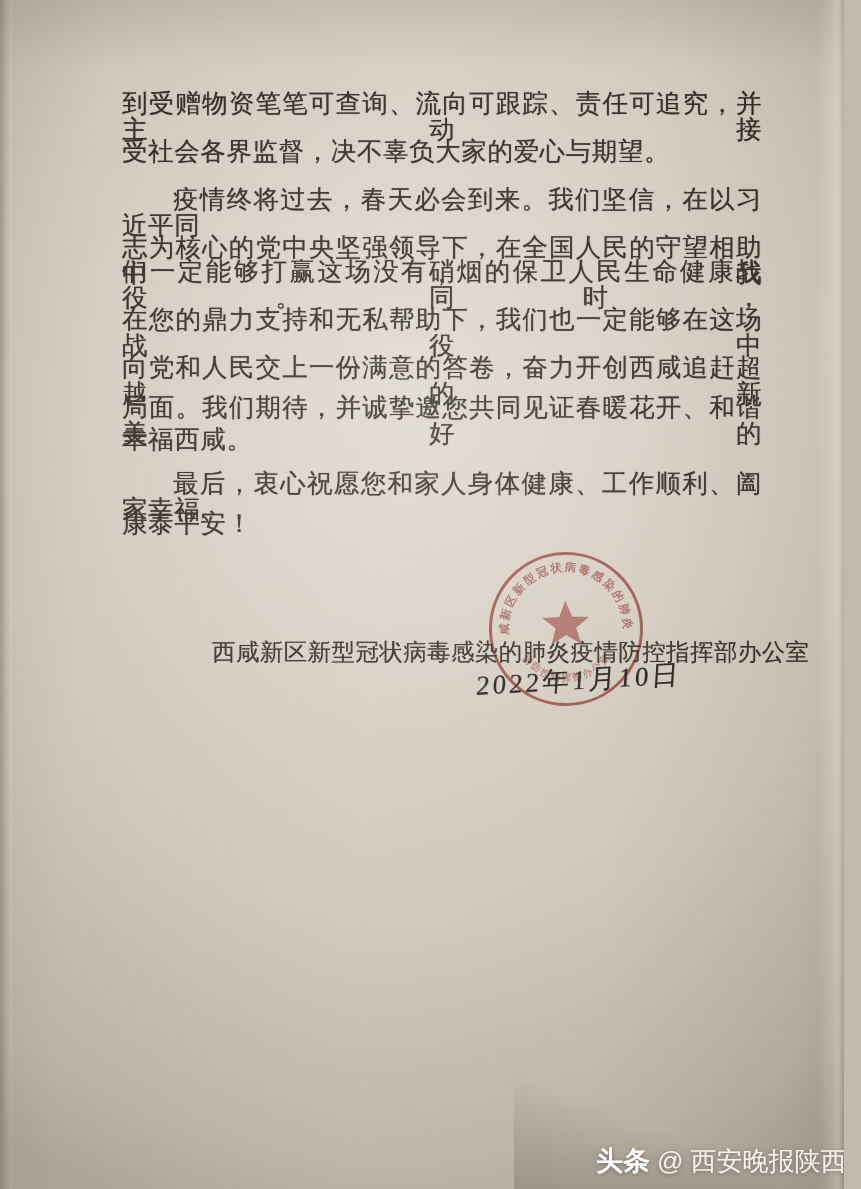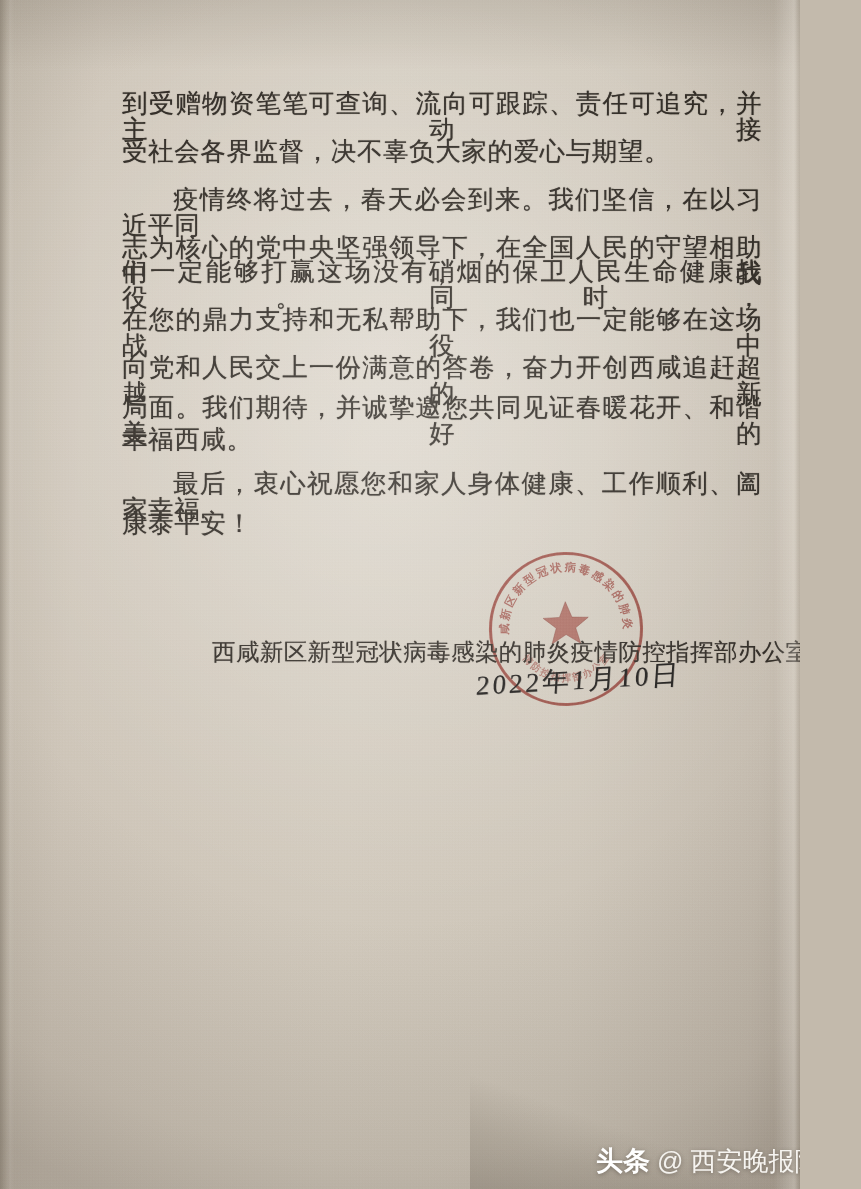--- a/index.html
+++ b/index.html
@@ -6,20 +6,21 @@
   body{
     width:861px;height:1189px;overflow:hidden;
     font-family:"DejaVu Sans", sans-serif;
     background:#c3baac;
   }
   #page{
     position:relative;width:800px;height:1189px;overflow:hidden;
     background:
       radial-gradient(ellipse 120% 85% at 48% 30%, rgba(255,252,246,0.34) 0%, rgba(255,250,242,0.12) 45%, rgba(120,108,92,0.07) 100%),
       linear-gradient(93deg, #bdb4a6 0%, #c9c0b3 12%, #cdc5b8 45%, #cac2b5 72%, #c0b7aa 93%, #b4aa9c 100%);
+    padding-left: 44px;
   }
   
   #grain{
     position:absolute;inset:0;pointer-events:none;
     background-image:
       repeating-linear-gradient(0deg, rgba(255,255,255,0.035) 0px, rgba(255,255,255,0.035) 1px, rgba(0,0,0,0.018) 2px, rgba(0,0,0,0.018) 3px),
       repeating-linear-gradient(90deg, rgba(255,255,255,0.03) 0px, rgba(255,255,255,0.03) 1px, rgba(0,0,0,0.015) 2px, rgba(0,0,0,0.015) 3px);
     mix-blend-mode:overlay;opacity:.55;
   }
   

